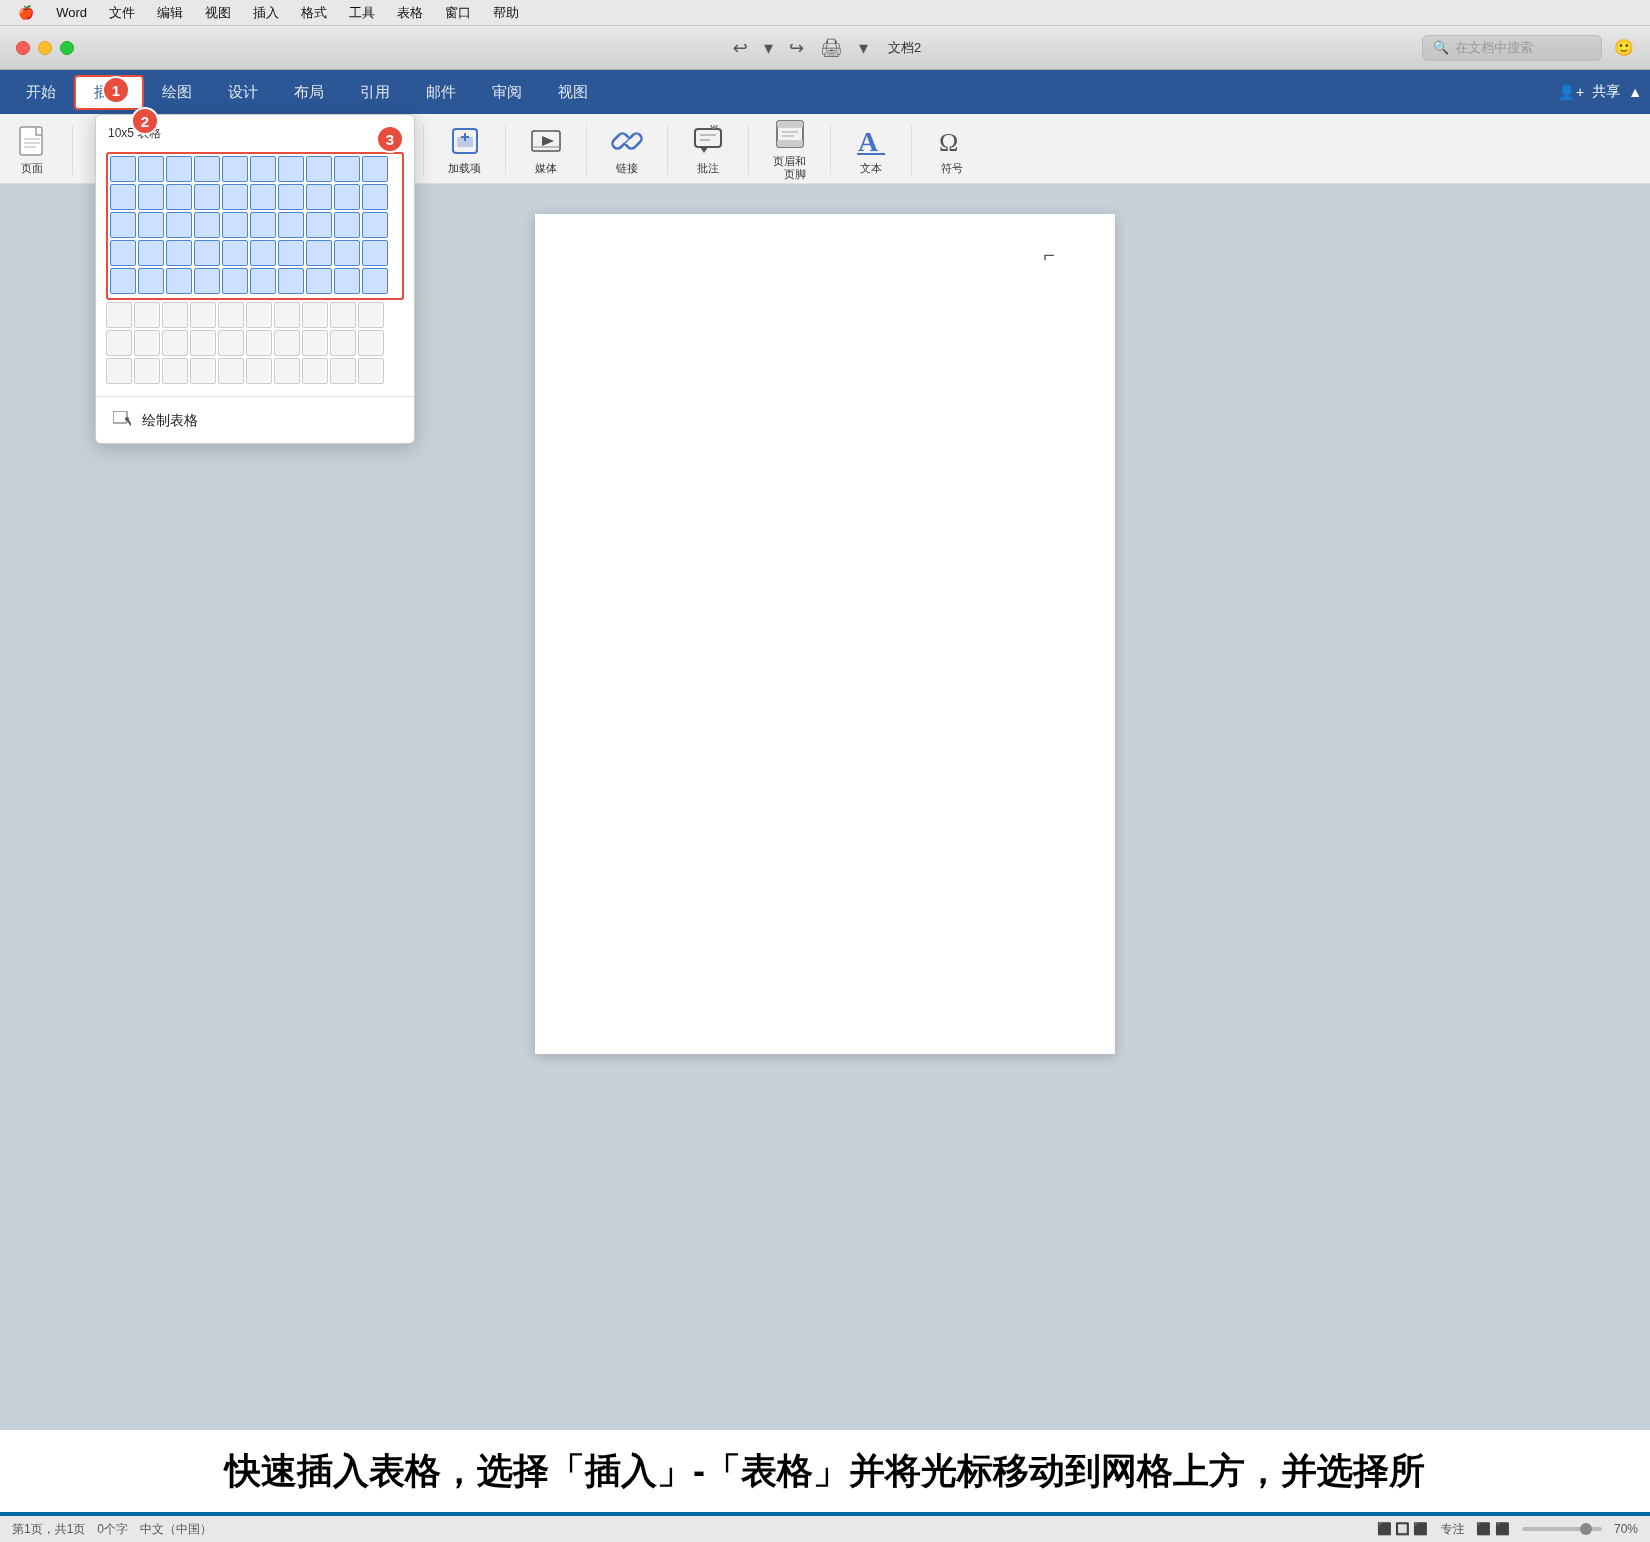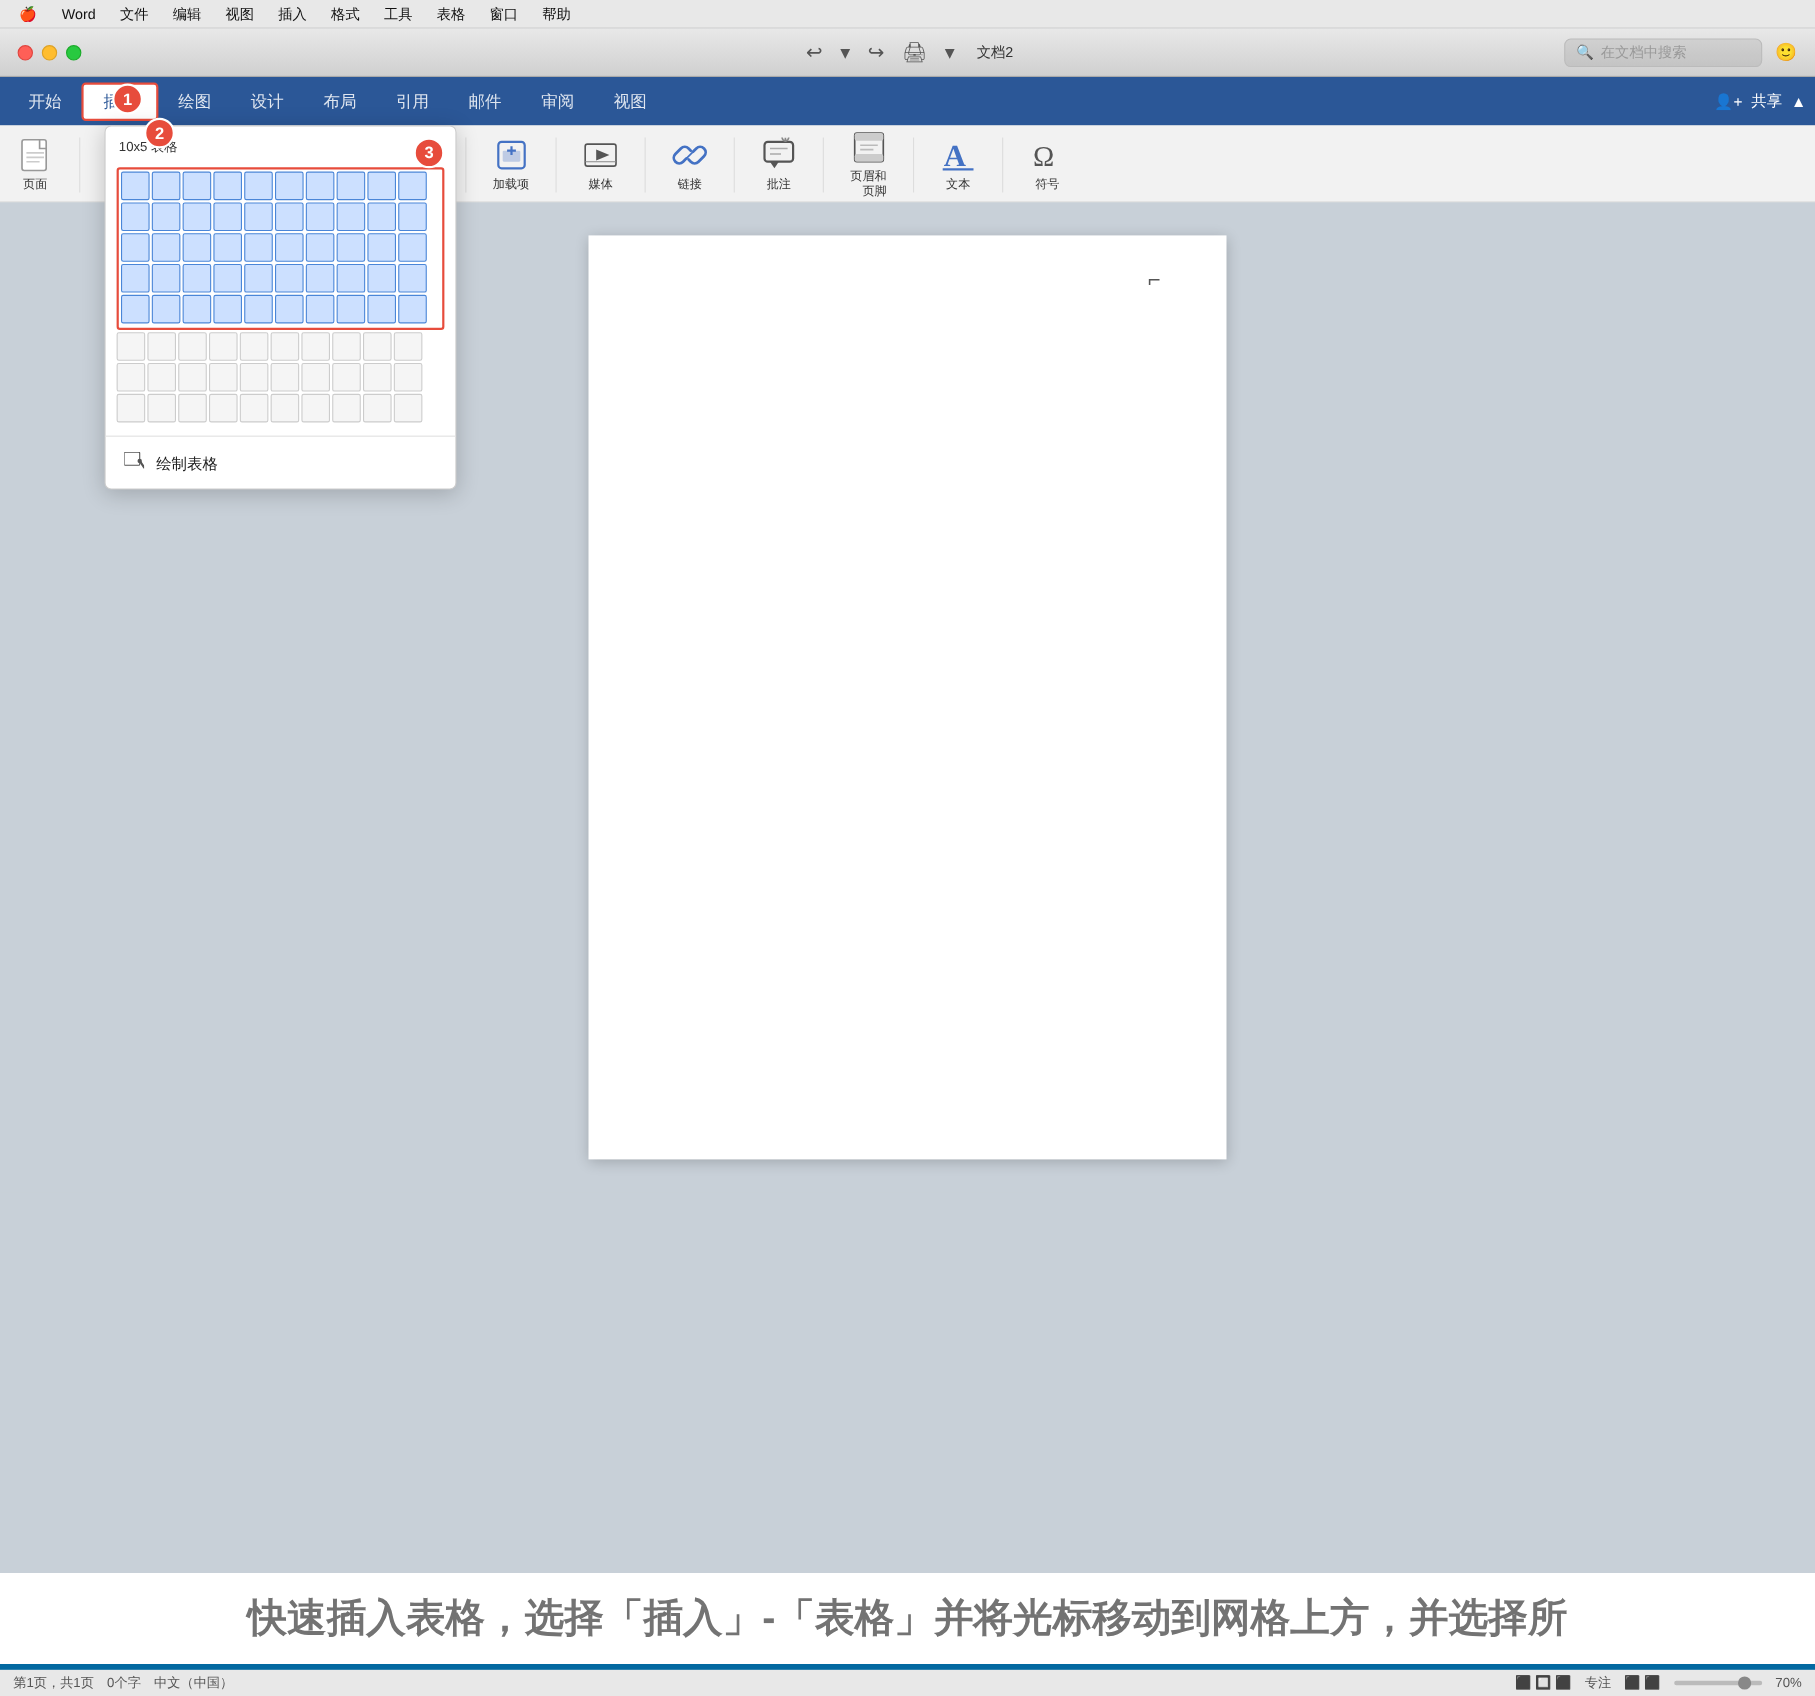--- a/index.html
+++ b/index.html
@@ -305,34 +305,34 @@
       bottom: 0;
       left: 0;
       width: 100%;
       background: white;
       padding: 16px 30px;
       text-align: center;
     }
     .bottom-text {
       font-size: 36px;
       font-weight: 700;
-      color: #737373;
+      color: #000000;
       line-height: 1.4;
       text-align: center;
     }
 
     
     .status-bar {
       position: absolute;
       bottom: 0;
       left: 0;
       width: 100%;
       height: 30px;
       background: #e8e8e8;
-      border-top: 6px solid #0369a1;
+      border-top: 4px solid #0369a1;
       display: flex;
       align-items: center;
       padding: 0 12px;
       font-size: 12px;
       color: #555;
       gap: 12px;
       z-index: 300;
     }
     .status-right {
       margin-left: auto;

